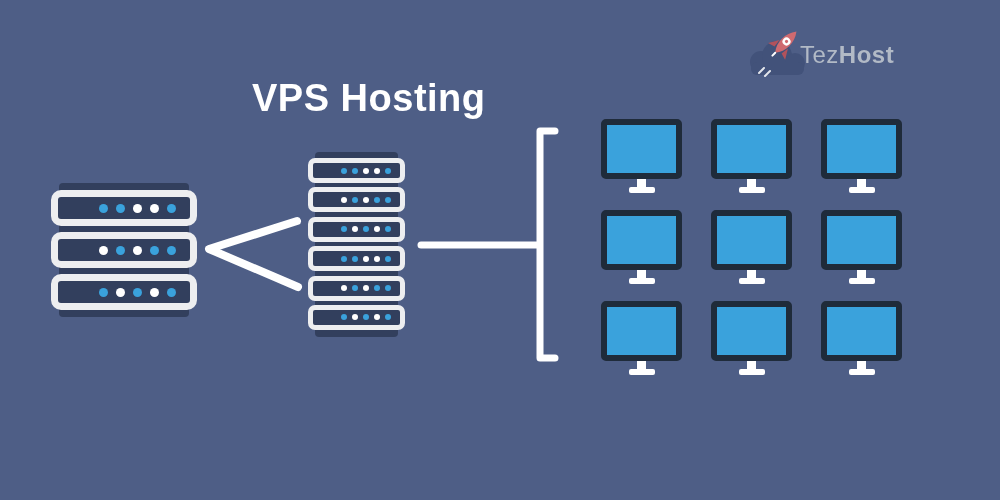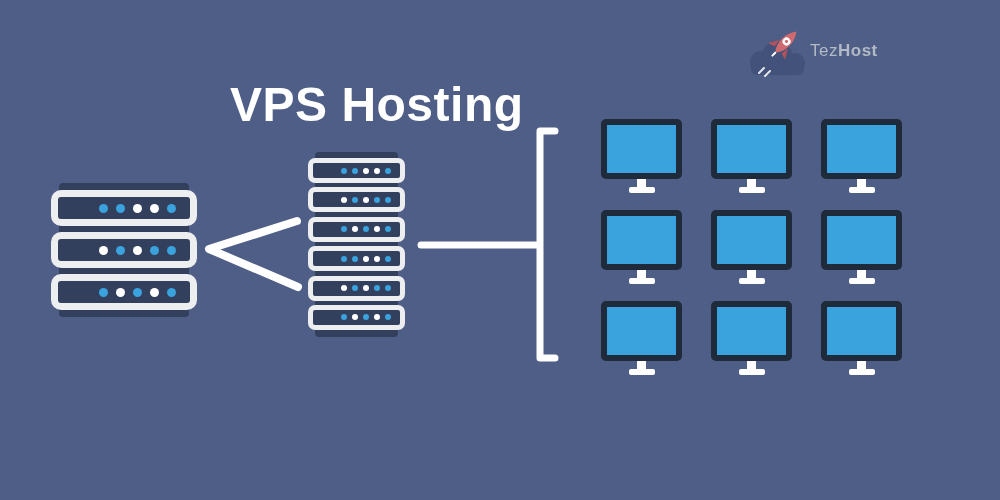--- a/index.html
+++ b/index.html
@@ -3,28 +3,28 @@
 <meta charset="utf-8">
 <style>
   html,body{margin:0;padding:0;background:#333;}
   .canvas{
     position:relative;width:1000px;height:500px;overflow:hidden;
     background:var(--background,#4e5e86);
     font-family:"Liberation Sans",sans-serif;
   }
   
   .title{
-    position:absolute;left:230px;top:77px;
-    font-size:48px;font-weight:700;color:#ffffff;letter-spacing:.5px;
+    position:absolute;left:252px;top:77px;
+    font-size:38px;font-weight:700;color:#ffffff;letter-spacing:.5px;
   }
   
   .logo{position:absolute;left:744px;top:20px;width:150px;height:62px;}
   .logo-icon{position:absolute;left:0;top:0;}
   .logo-text{
-    position:absolute;left:66px;top:21px;font-size:17px;
+    position:absolute;left:56px;top:21px;font-size:24px;
     color:var(--logo-text,#b2bac6);letter-spacing:.5px;white-space:nowrap;
   }
   .logo-text .bold{font-weight:700;}
   
   .rack-band{position:absolute;background:var(--server-dark,#323f5d);border-radius:4px;}
   .band-left{left:59px;top:183px;width:130px;height:134px;}
   .band-mid{left:315px;top:152px;width:83px;height:185px;}
   .stack{position:absolute;display:flex;flex-direction:column;}
   .stack-left{left:51px;top:190px;width:146px;gap:6px;}
   .stack-mid{left:308px;top:158px;width:97px;gap:4.4px;}

